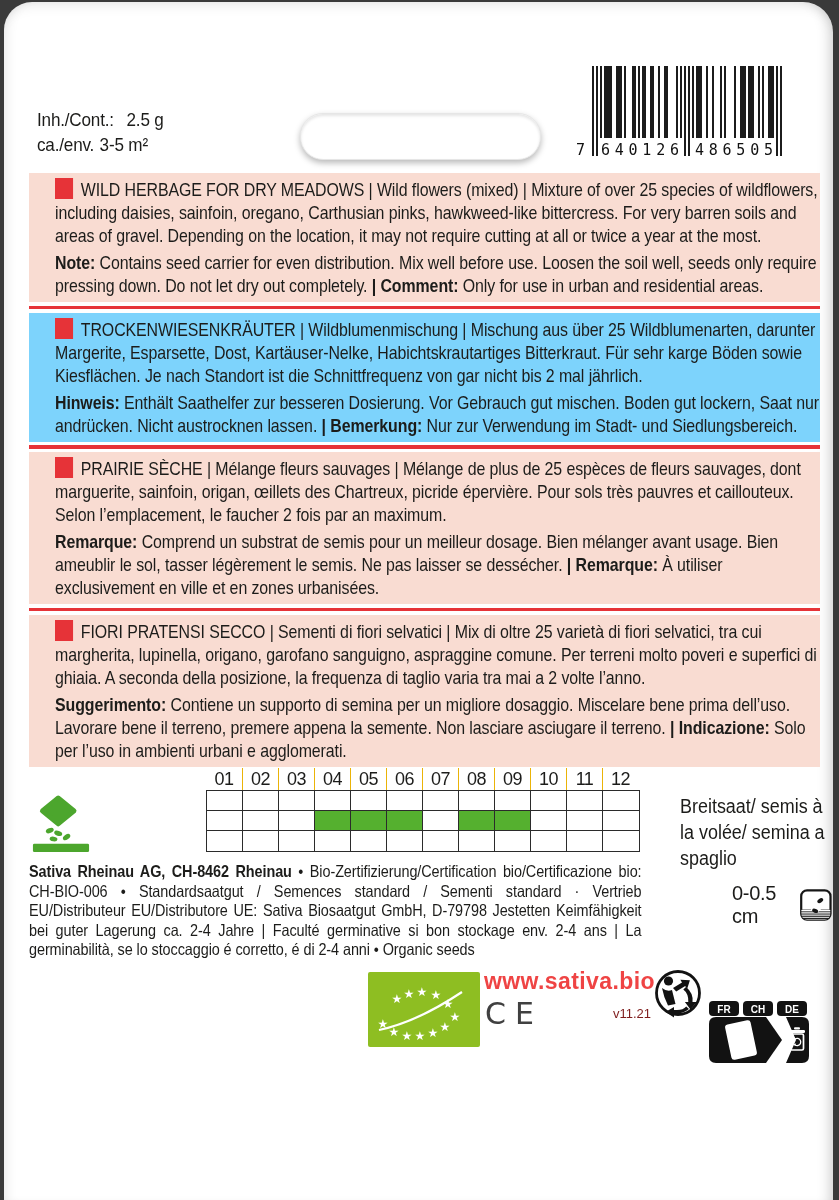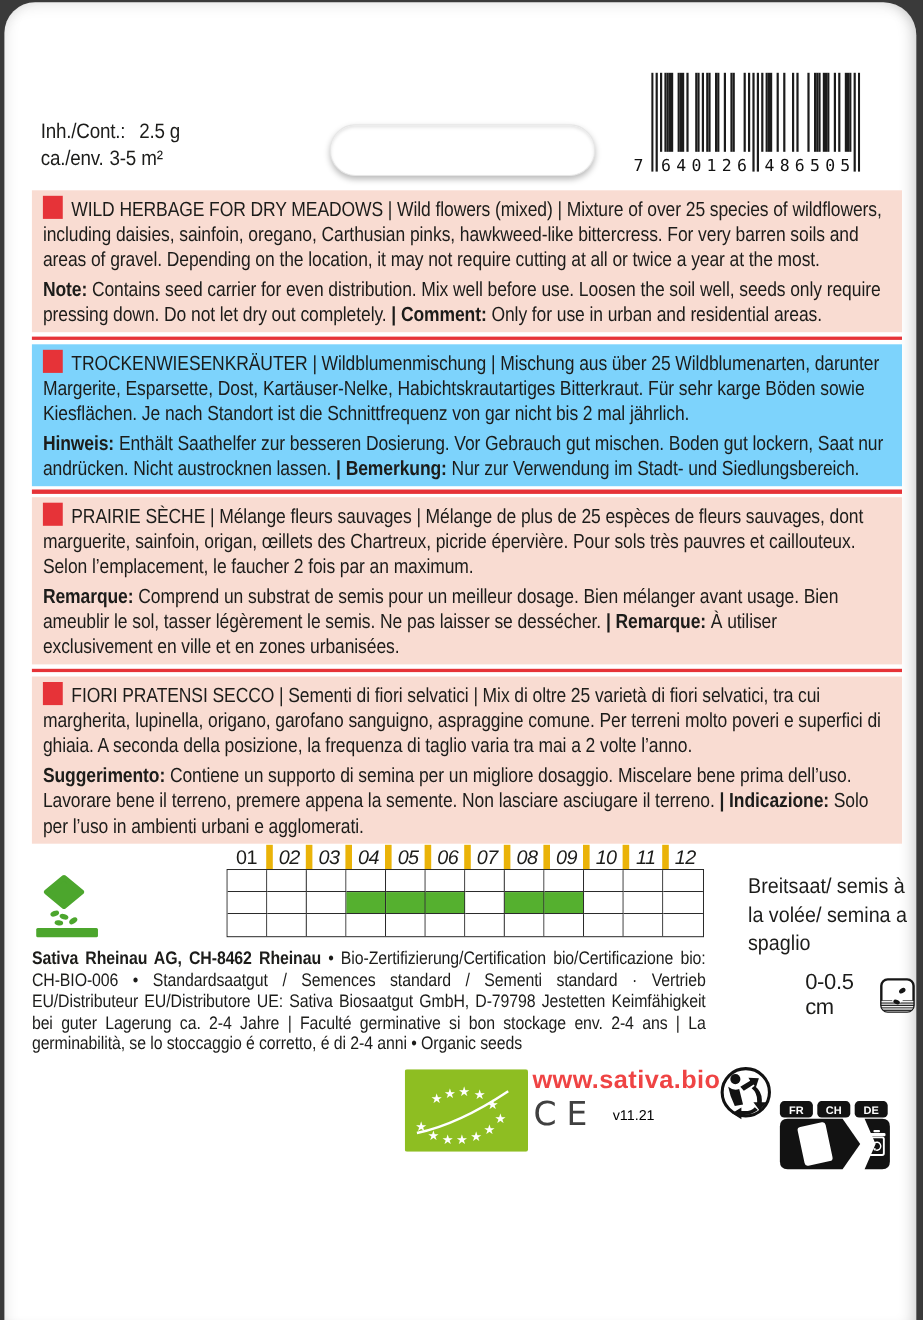--- a/index.html
+++ b/index.html
@@ -26,51 +26,51 @@
   
   .barcode{left:588px;top:64px;width:192px;height:100px;}
   .bc-digits{position:absolute;top:72px;left:0;width:190px;height:22px;
              font-family:"DejaVu Sans Mono",monospace;font-size:15px;color:#111;}
   .bc-digits .d1{position:absolute;left:-16px;top:3px;}
   .bc-digits .dl{position:absolute;left:9px;top:3px;width:78px;display:flex;justify-content:space-between;}
   .bc-digits .dr{position:absolute;left:103px;top:3px;width:78px;display:flex;justify-content:space-between;}
 
   
   .blocks{left:25px;top:171px;width:791px;}
-  .lang-block{background:#f9dcd2;padding:5px 10px;}
+  .lang-block{background:#f9dcd2;padding:5px 26px;}
   .lang-block .cond{width:896px;transform:scaleX(.86);}
   .lang-block p{margin:0;font-size:18.5px;line-height:23px;letter-spacing:-.1px;}
   .lang-block p.intro{margin-bottom:4px;}
   .b{font-weight:700;}
   .marker{display:inline-block;width:21px;height:21px;background:#e63338;margin-right:9px;vertical-align:-3px;}
   .divider{height:3.5px;background:#e63338;margin:3.5px 0;}
 
   
   .calendar{left:202px;top:766px;}
   .cal-head{display:flex;height:22px;}
   .cal-h{width:36px;box-sizing:border-box;text-align:center;font-size:18px;line-height:22px;letter-spacing:-.5px;}
-  .cal-h + .cal-h{border-left:6px solid #eab308;font-style:italic;}
+  .cal-h + .cal-h{border-left:1px solid #eab308;}
   .cal-grid{display:grid;grid-template-columns:repeat(12,36px);border:1.2px solid #2b2b2b;width:432px;}
   .cal-c{height:20px;box-sizing:border-box;border-right:1px solid #2b2b2b;border-bottom:1px solid #2b2b2b;background:#fff;}
 
   
   .company{left:25px;top:860px;width:612px;}
   .company .cond{width:700px;transform:scaleX(.875);font-size:16.5px;line-height:19.6px;text-align:justify;letter-spacing:-.1px;}
 
   
   .sow-method{left:676px;top:791px;}
   .sow-method .cond{width:168px;transform:scaleX(.92);font-size:19.5px;line-height:26px;}
   .depth-row{left:684px;top:880px;display:flex;align-items:center;gap:12px;}
   .depth-text{font-size:20px;letter-spacing:-.3px;margin-left:44px;}
 
   
   .eu-logo{left:364px;top:970px;}
   .website{left:480px;top:966px;font-size:23px;font-weight:700;color:#ef4444;letter-spacing:.4px;}
   .ce-mark{left:481px;top:994px;font-size:30px;color:#404040;letter-spacing:9px;font-family:"DejaVu Sans",sans-serif;}
-  .version{left:553px;top:1004px;font-size:13px;color:#000000;}
+  .version{left:609px;top:1004px;font-size:13px;color:#7f1d1d;}
   .triman{left:649px;top:961px;}
   .sort-icon{left:702px;top:999px;}
   .sow-icon{left:28px;top:792px;}
 </style>
 </head>
 <body>
 
 <div class="page">
   <div class="packet">
 

